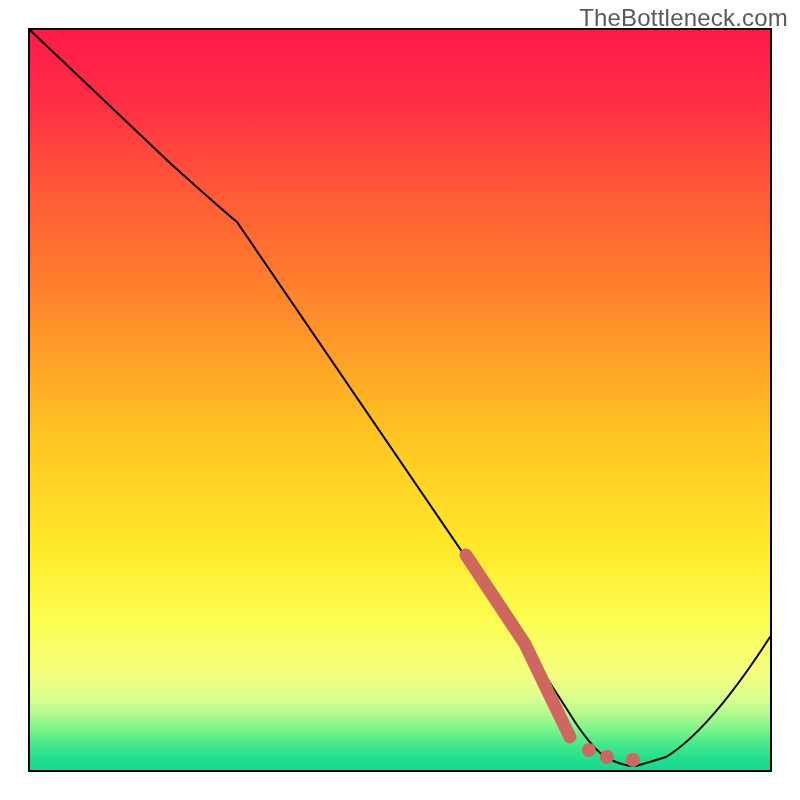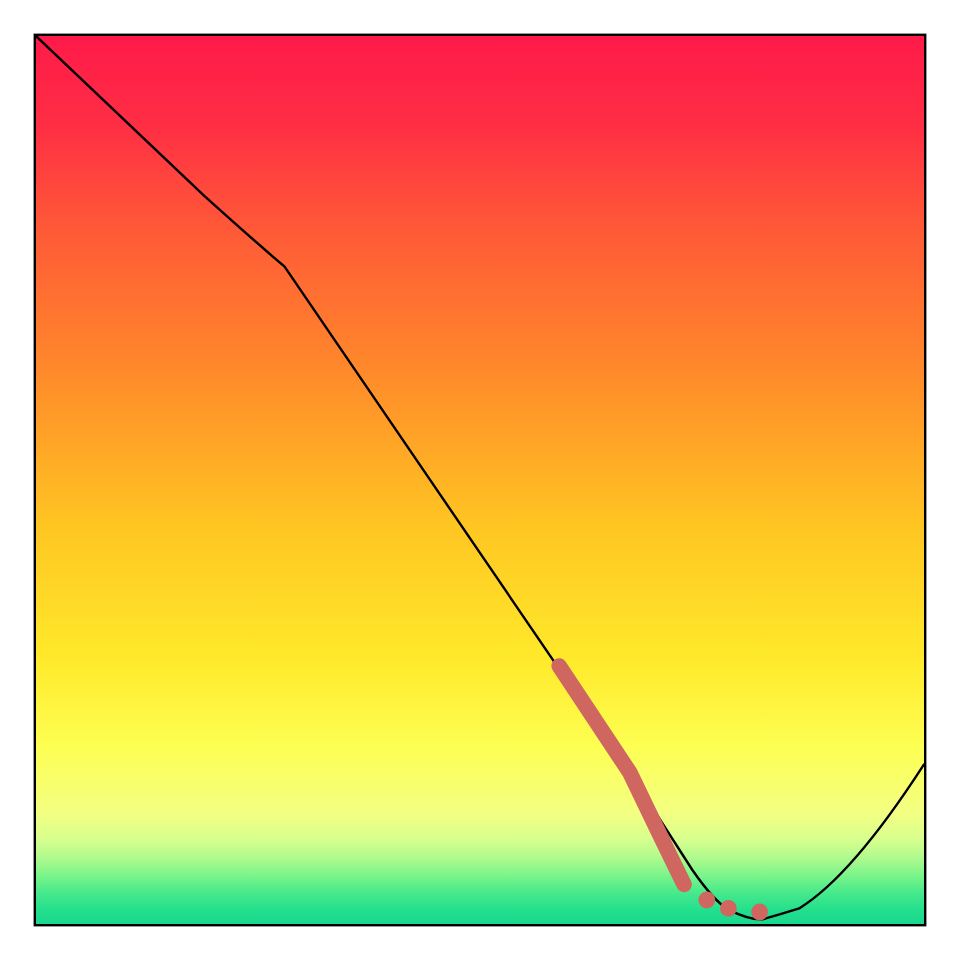--- a/index.html
+++ b/index.html
@@ -40,20 +40,21 @@
     display: block;
     width: 100%;
     height: 100%;
   }
 </style>
 </head>
 <body>
 
 <div class="stage">
 
+  <div class="watermark">TheBottleneck.com</div>
 
   <div class="plot">
     <svg viewBox="0 0 740 740" preserveAspectRatio="none">
       <defs>
         <linearGradient id="bg-grad" x1="0" y1="0" x2="0" y2="1">
           <stop offset="0.00" stop-color="#ff1a49"></stop>
           <stop offset="0.10" stop-color="#ff2e44"></stop>
           <stop offset="0.22" stop-color="#ff5a37"></stop>
           <stop offset="0.38" stop-color="#ff8a2a"></stop>
           <stop offset="0.55" stop-color="#ffc522"></stop>

